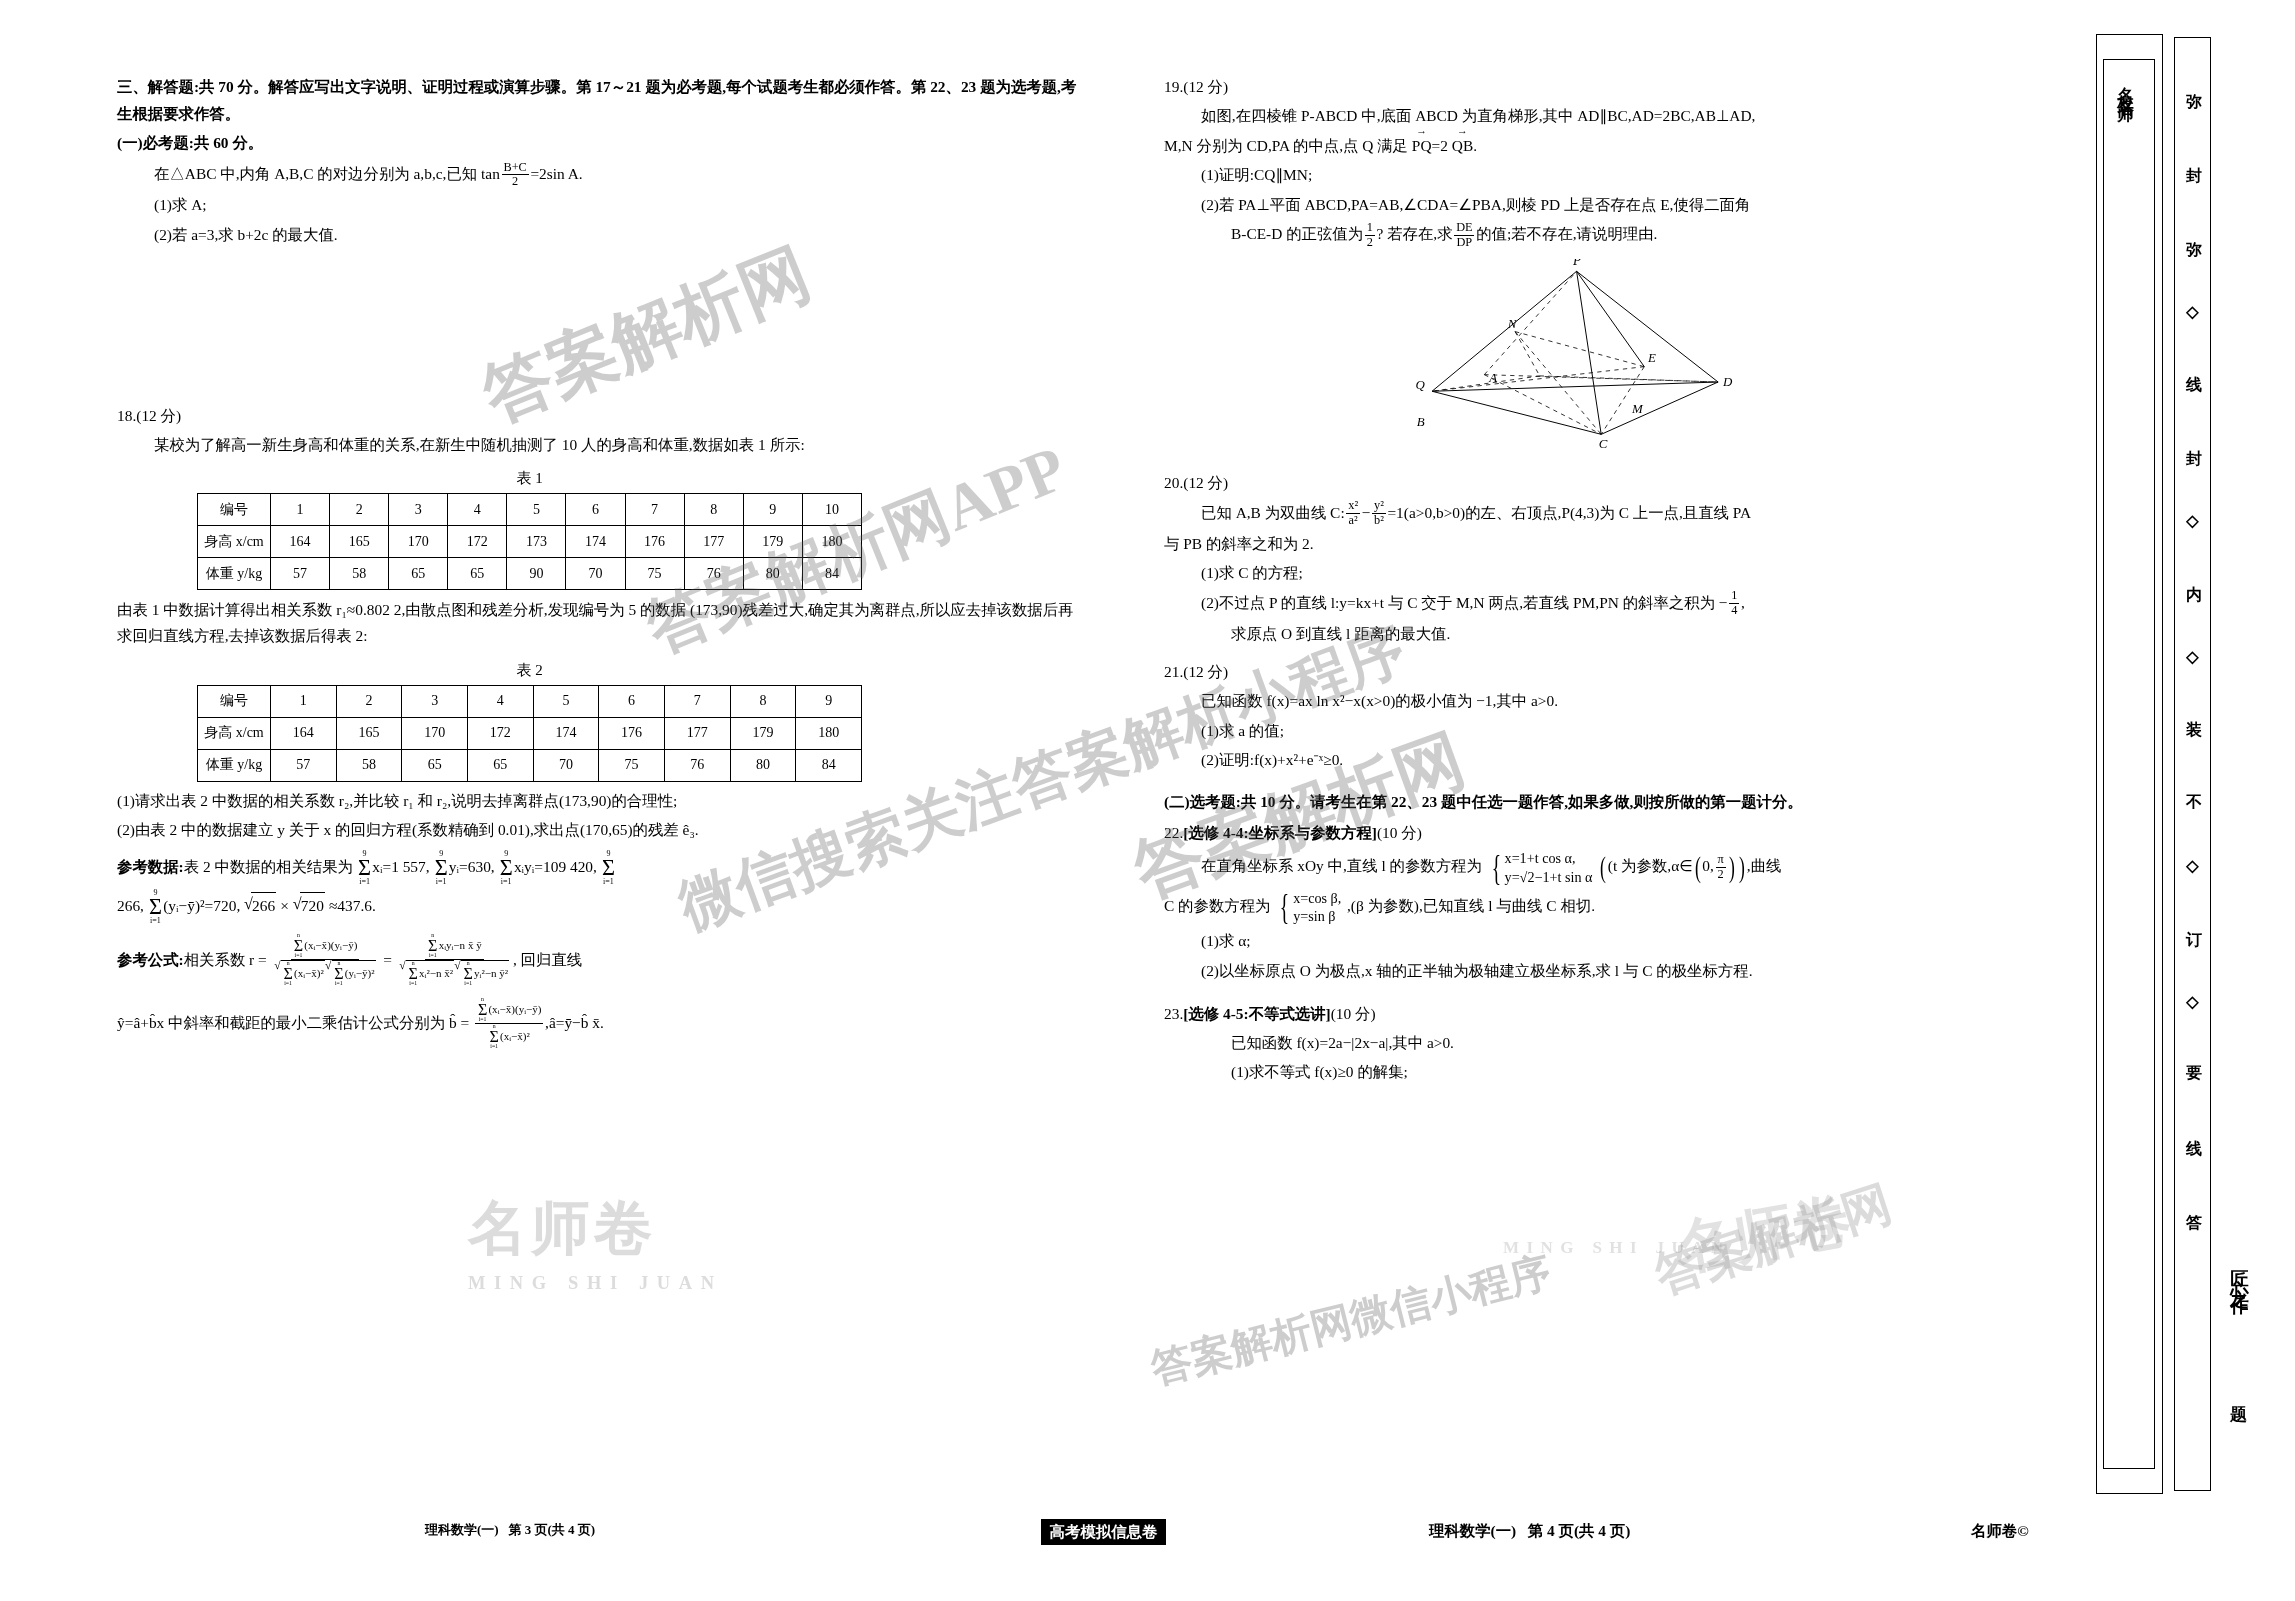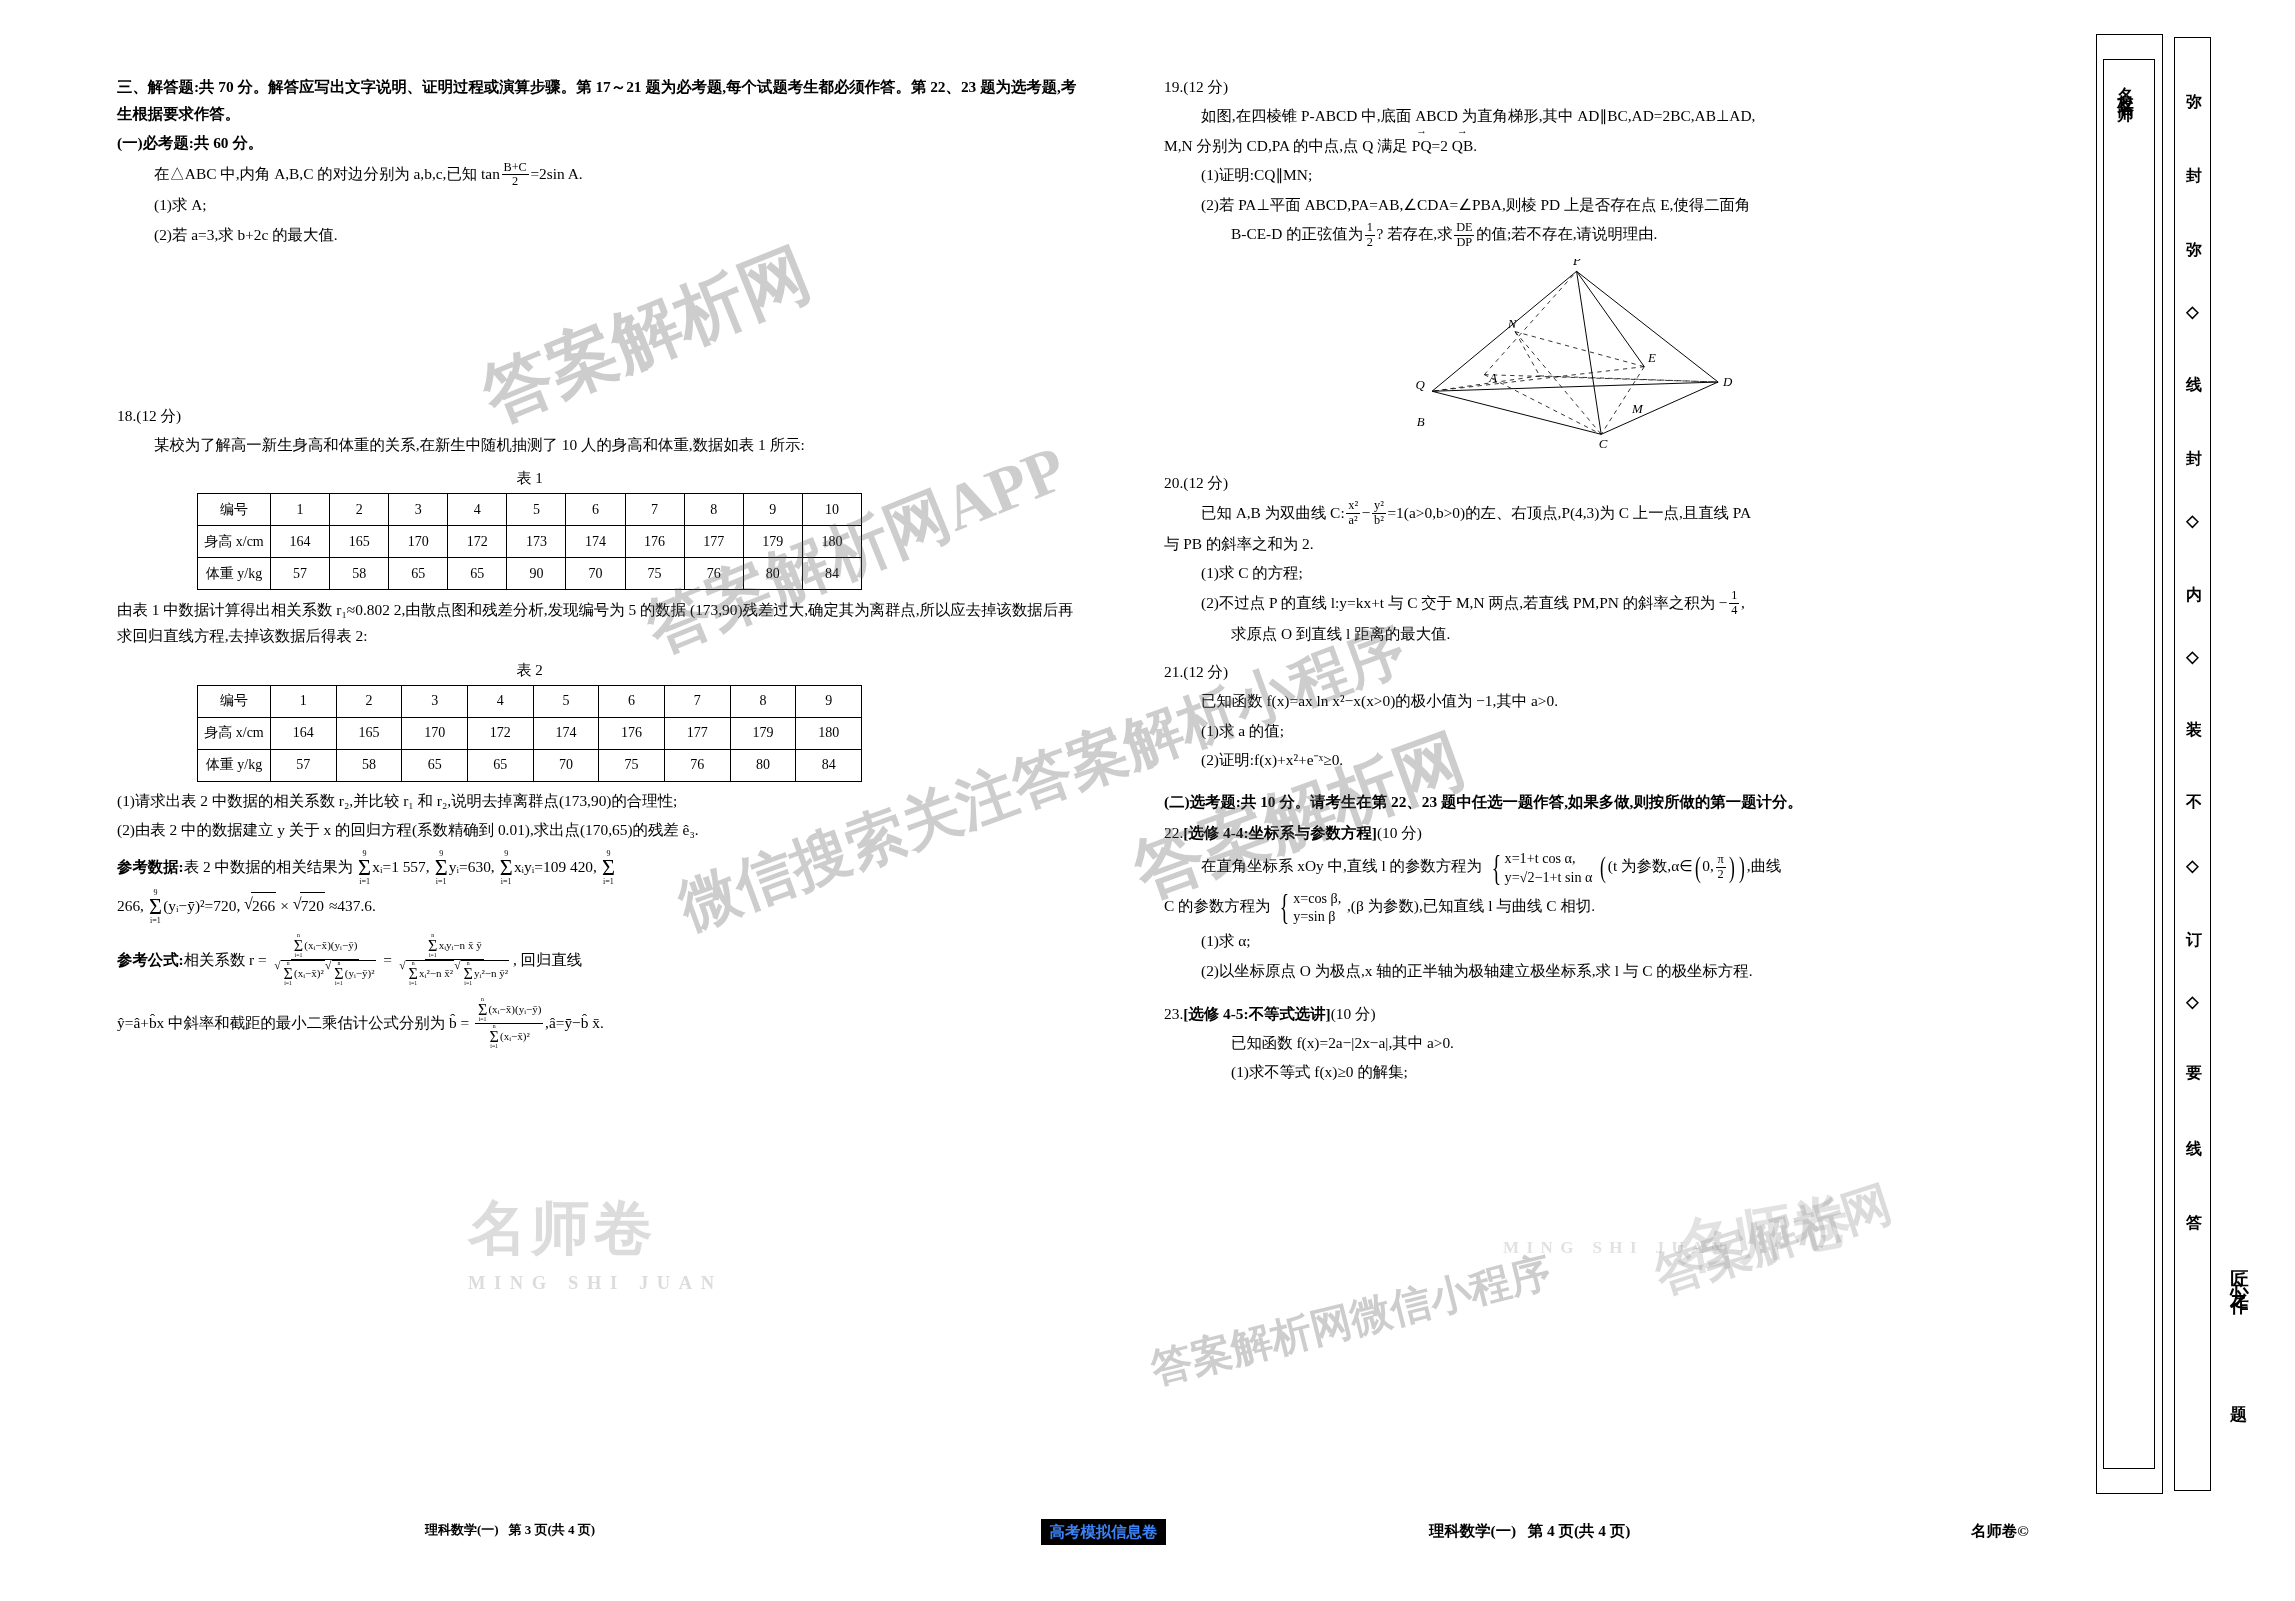--- a/index.html
+++ b/index.html
@@ -112,21 +112,21 @@
     font-size:16px; font-weight:bold; letter-spacing:8.6px; white-space:nowrap;
   }
 
   
   .footer-left {
     position:absolute; left:425px; top:1521px; font-size:13px; font-weight:bold;
     white-space:nowrap;
   }
   .footer-mid {
     position:absolute; left:1041px; top:1519px;
-    background:#000; color:#3b82f6; font-size:15.4px; font-weight:bold;
+    background:#000; color:#ffffff; font-size:15.4px; font-weight:bold;
     padding:2.5px 8.6px; white-space:nowrap;
   }
   .footer-right {
     position:absolute; left:1429px; top:1521px; font-size:15.4px; font-weight:bold;
     white-space:nowrap;
   }
   .footer-brand {
     position:absolute; left:1971px; top:1521px; font-size:15.4px; font-weight:bold;
     white-space:nowrap;
   }

